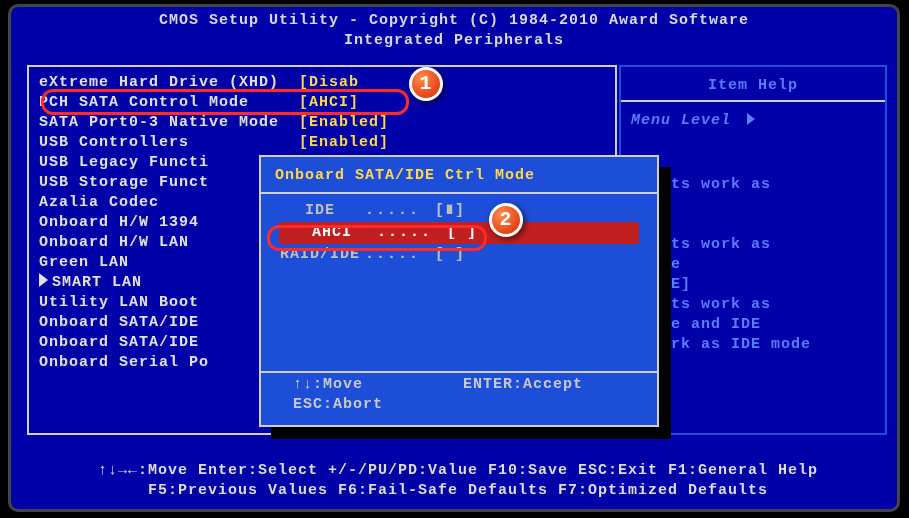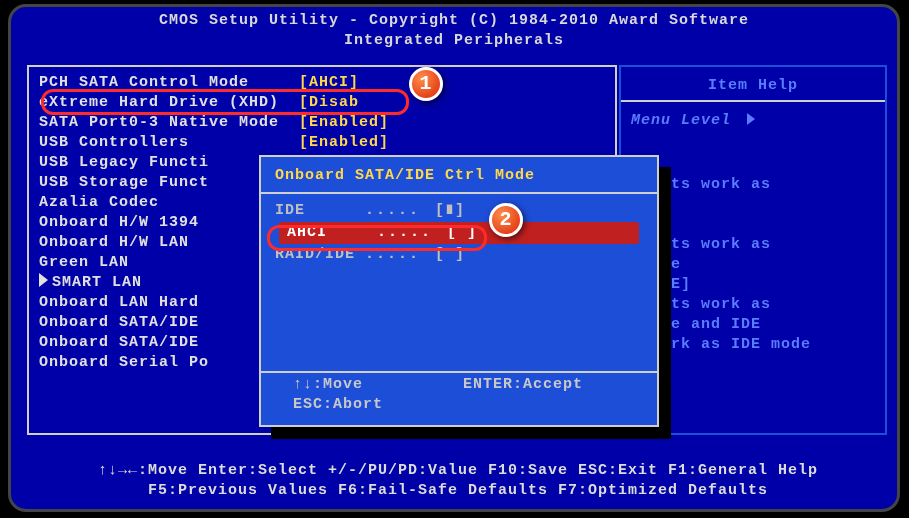--- a/index.html
+++ b/index.html
@@ -14,21 +14,21 @@
     overflow: hidden;
     position: relative;
     letter-spacing: 1px;
   }
   .frame {
     position: absolute;
     left: 8px; top: 4px;
     width: 892px; height: 508px;
     background: #0000a8;
     border: 3px solid #444;
-    border-radius: 18px;
+    border-radius: 10px;
   }
   .hdr {
     text-align: center;
     color: #d8d8d8;
     padding-top: 4px;
     line-height: 20px;
   }
   .panels {
     position: absolute;
     left: 16px; top: 58px;
@@ -119,21 +119,21 @@
     color: #ffd84a;
   }
   .popup-sep { height: 2px; background: #cfcfcf; }
   .popup-opt {
     display: flex;
     padding: 1px 14px;
     line-height: 20px;
     color: #bfbfbf;
   }
   .popup-opt.active { color: #fff; background: #c02020; border-radius: 2px; margin: 0 18px; padding: 1px 8px; }
-  .popup-opt .oplabel { flex: 0 0 90px; }
+  .popup-opt .oplabel { flex: 0 0 90px; text-align: center; }
   .popup-opt .dots { flex: 0 0 70px; letter-spacing: 2px; }
   .popup-opt .mark { flex: 0 0 40px; }
   .popup-footer {
     position: absolute;
     left: 0; right: 10px; bottom: 0;
     padding: 6px 14px 10px 32px;
     color: #c8c8c8;
     line-height: 20px;
   }
   .footer {
@@ -161,28 +161,28 @@
 
   <div class="hdr">
     <div>CMOS Setup Utility - Copyright (C) 1984-2010 Award Software</div>
     <div>Integrated Peripherals</div>
   </div>
 
   <div class="panels">
     <div class="main-panel">
       <div style="height:6px"></div>
       <div class="setting">
+          <span class="label">eXtreme Hard Drive (XHD)</span>
+          <span class="value">[Disab</span>
+        </div>
+      <div class="setting">
           <span class="label">PCH SATA Control Mode</span>
           <span class="value">[AHCI]</span>
         </div>
       <div class="setting">
-          <span class="label">eXtreme Hard Drive (XHD)</span>
-          <span class="value">[Disab</span>
-        </div>
-      <div class="setting">
           <span class="label">SATA Port0-3 Native Mode</span>
           <span class="value">[Enabled]</span>
         </div>
       <div class="setting">
           <span class="label">USB Controllers</span>
           <span class="value">[Enabled]</span>
         </div>
       <div class="setting">
           <span class="label">USB Legacy Functi</span>
           <span class="value"></span>
@@ -206,21 +206,21 @@
       <div class="setting">
           <span class="label">Green LAN</span>
           <span class="value"></span>
         </div>
       <div class="setting">
           <span class="selector"></span>
           <span class="label" style="flex-basis:247px">SMART LAN</span>
           <span class="value"></span>
         </div>
       <div class="setting">
-          <span class="label">Onboard LAN Hard</span>
+          <span class="label">Utility LAN Boot</span>
           <span class="value"></span>
         </div>
       <div class="setting">
           <span class="label">Onboard SATA/IDE</span>
           <span class="value"></span>
         </div>
       <div class="setting">
           <span class="label">Onboard SATA/IDE</span>
           <span class="value"></span>
         </div>

